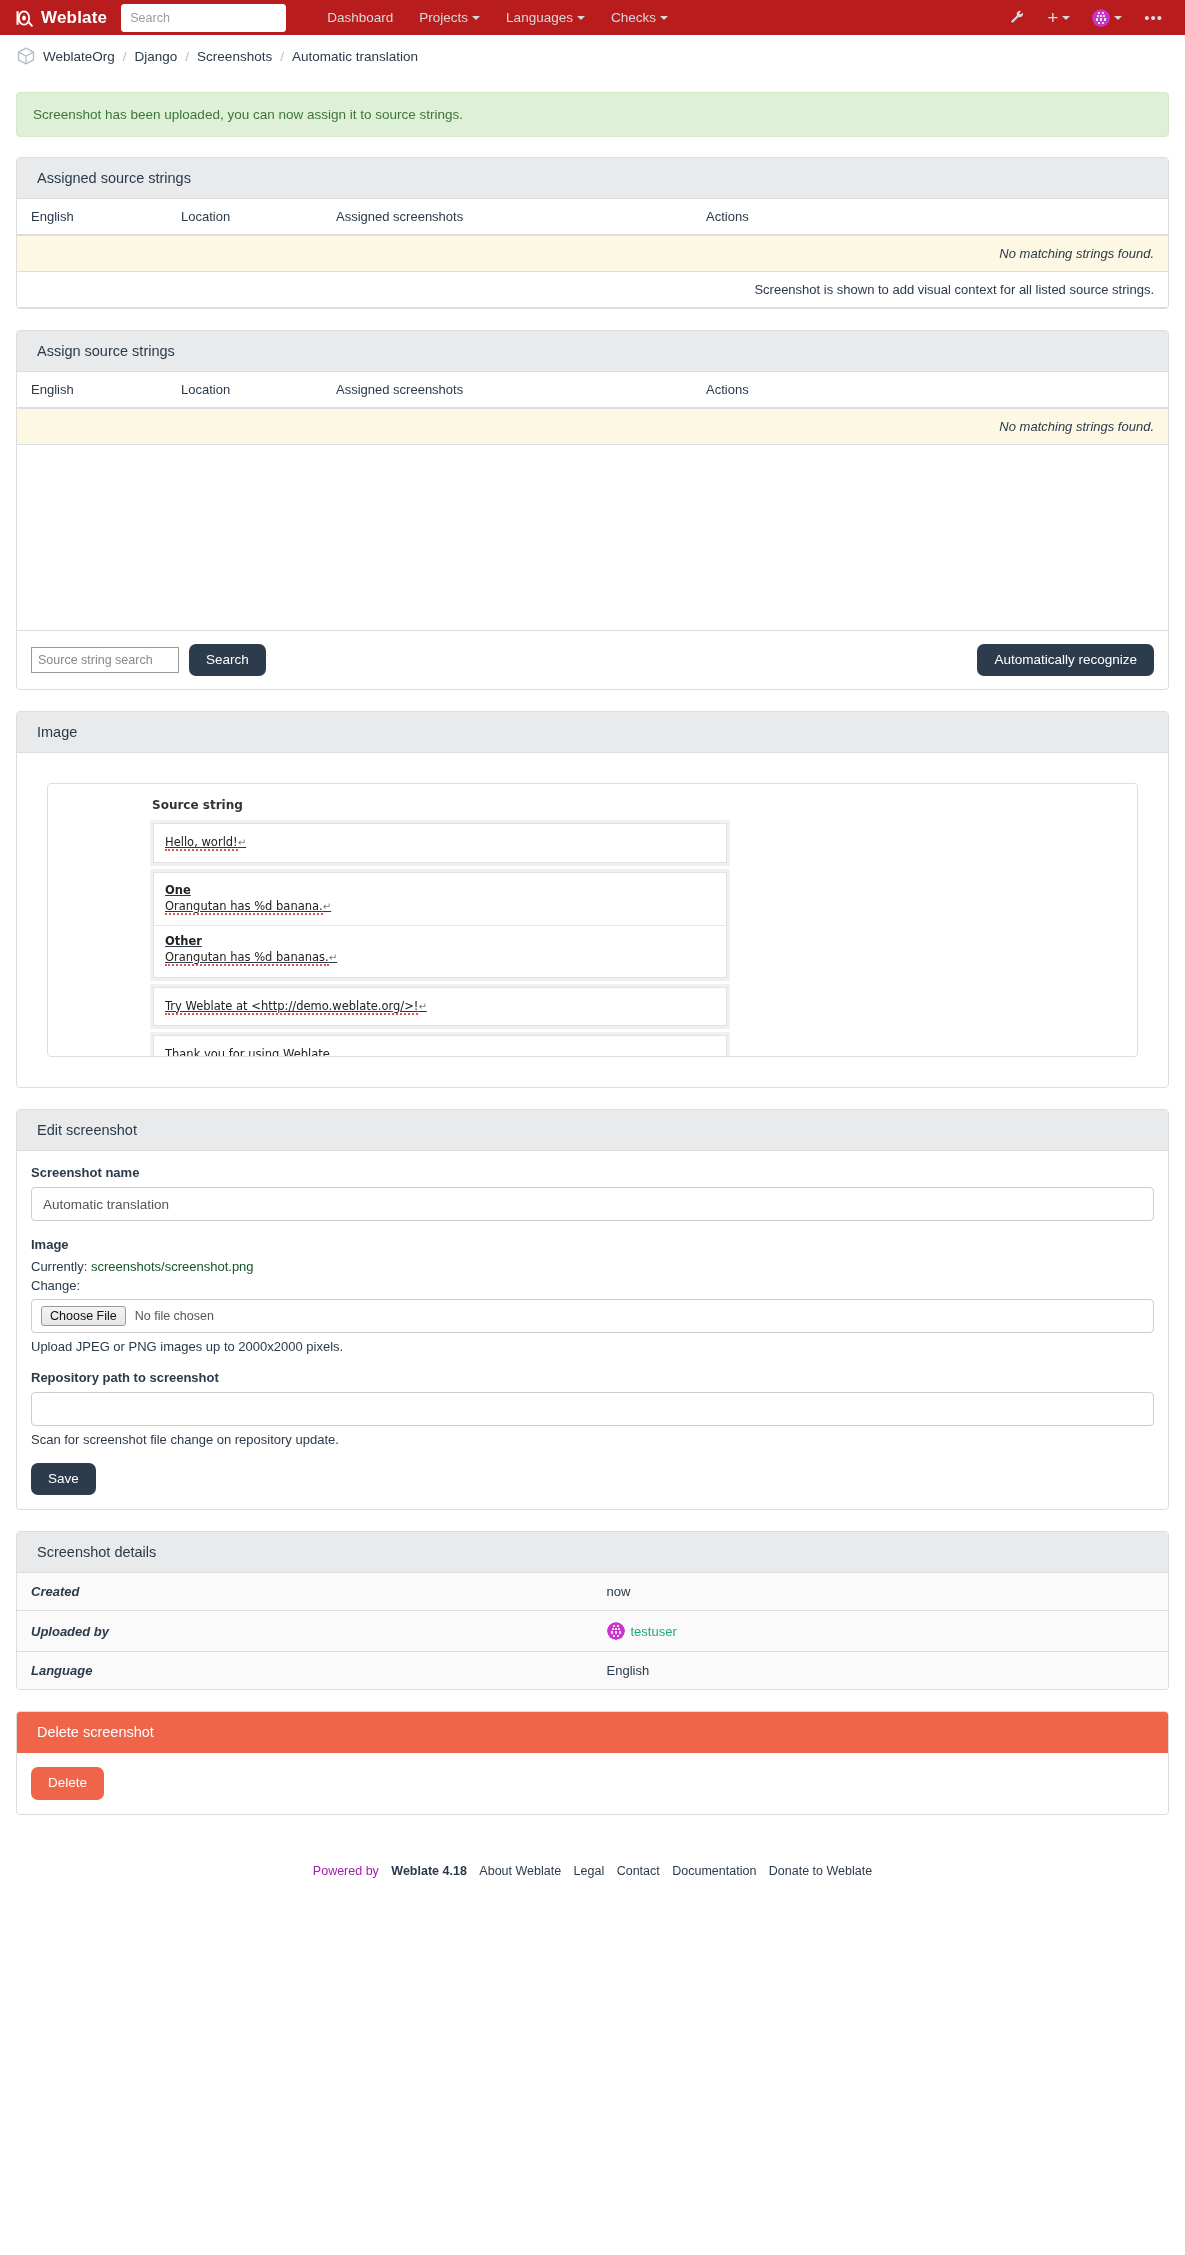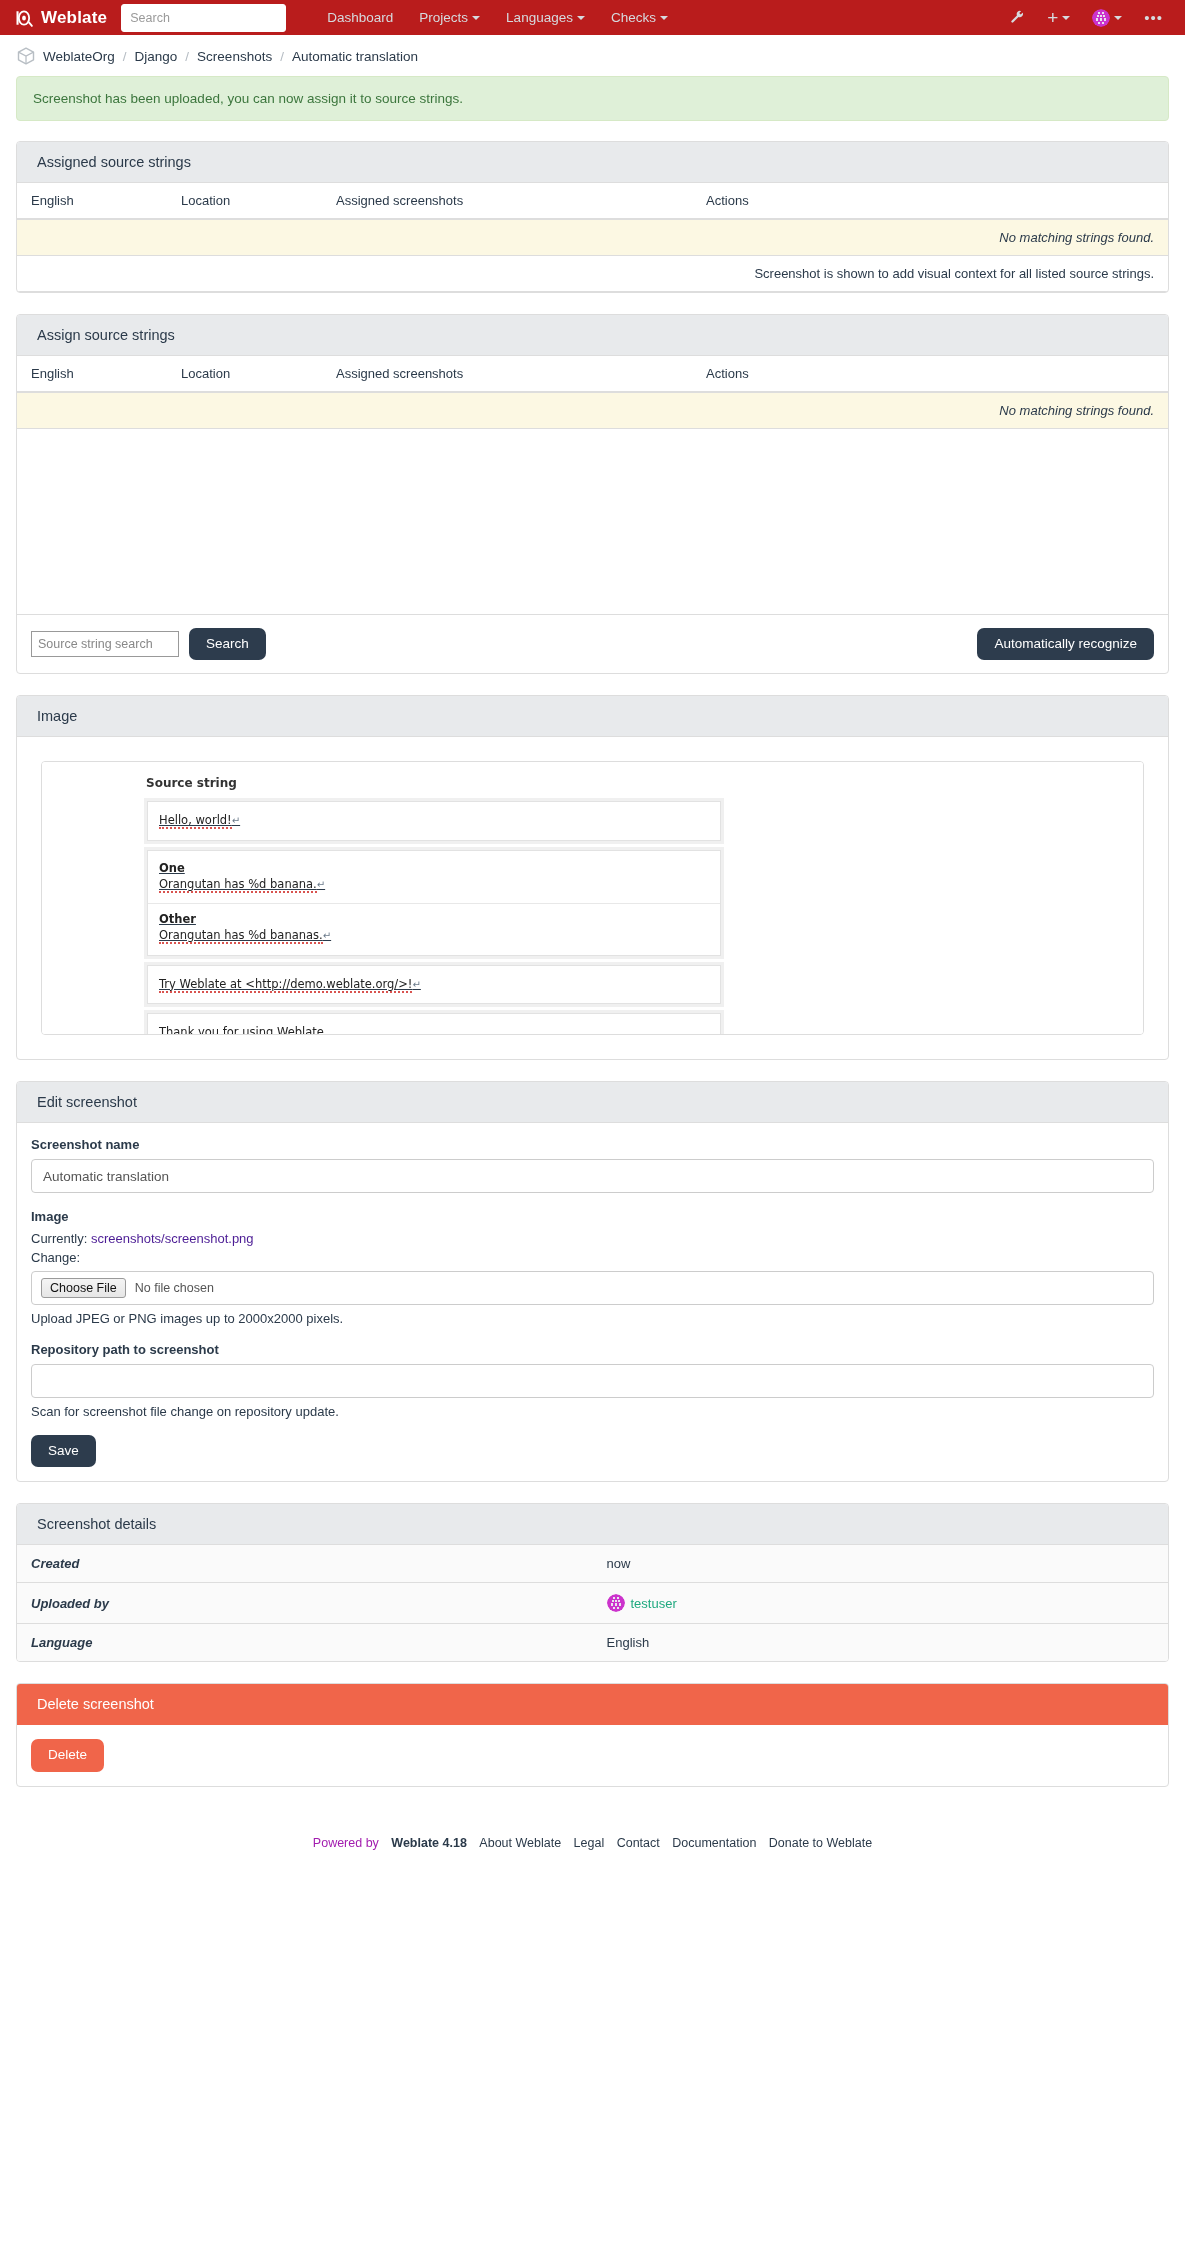--- a/index.html
+++ b/index.html
@@ -103,21 +103,21 @@
   .container {
     width: 1185px;
     padding: 0 16px;
   }
 
   
   .breadcrumb {
     display: flex;
     align-items: center;
     gap: 0px;
-    padding: 11px 0 10px 0;
+    padding: 11px 0 26px 0;
     font-size: 13.5px;
   }
   .bc-icon { width: 20px; height: 20px; margin-right: 7px; flex: 0 0 auto;}
   .bc-link {
     color: #2b3a4a;
     text-decoration: none;
     cursor: pointer;
   }
   .bc-sep { color: #b5bcc3; padding: 0 8px; }
   .bc-current { color: #2b3a4a; }
@@ -223,21 +223,21 @@
     background: #f0654a;
     color: #fff;
   }
   .btn-search { margin-left: 10px; }
   .push-right { margin-left: auto; }
 
   
   .image-frame {
     border: 1px solid #ddd;
     border-radius: 4px;
-    margin: 10px;
+    margin: 16px;
     background: #fff;
     padding: 0;
     overflow: hidden;
   }
   .shot {
     font-family: "DejaVu Sans", sans-serif;
     background: #fff;
     padding: 14px 0 0 0;
     position: relative;
     height: 272px;
@@ -308,21 +308,21 @@
   .help-text {
     font-size: 13px;
     color: #2b3a4a;
     margin-top: 6px;
   }
   .currently-line {
     font-size: 13px;
     margin: 0 0 4px 0;
   }
   .link-green {
-    color: #4c1d95;
+    color: #14532d;
     text-decoration: none;
     cursor: pointer;
   }
   .change-line { font-size: 13px; margin: 0 0 6px 0; }
   .file-input-wrap {
     width: 100%;
     border: 1px solid #ccc;
     border-radius: 4px;
     background: #fff;
     padding: 6px 9px;

